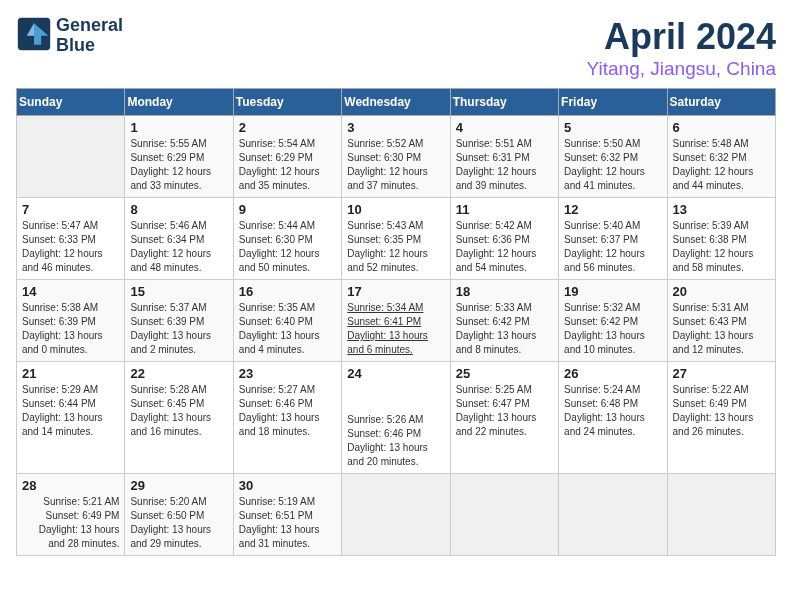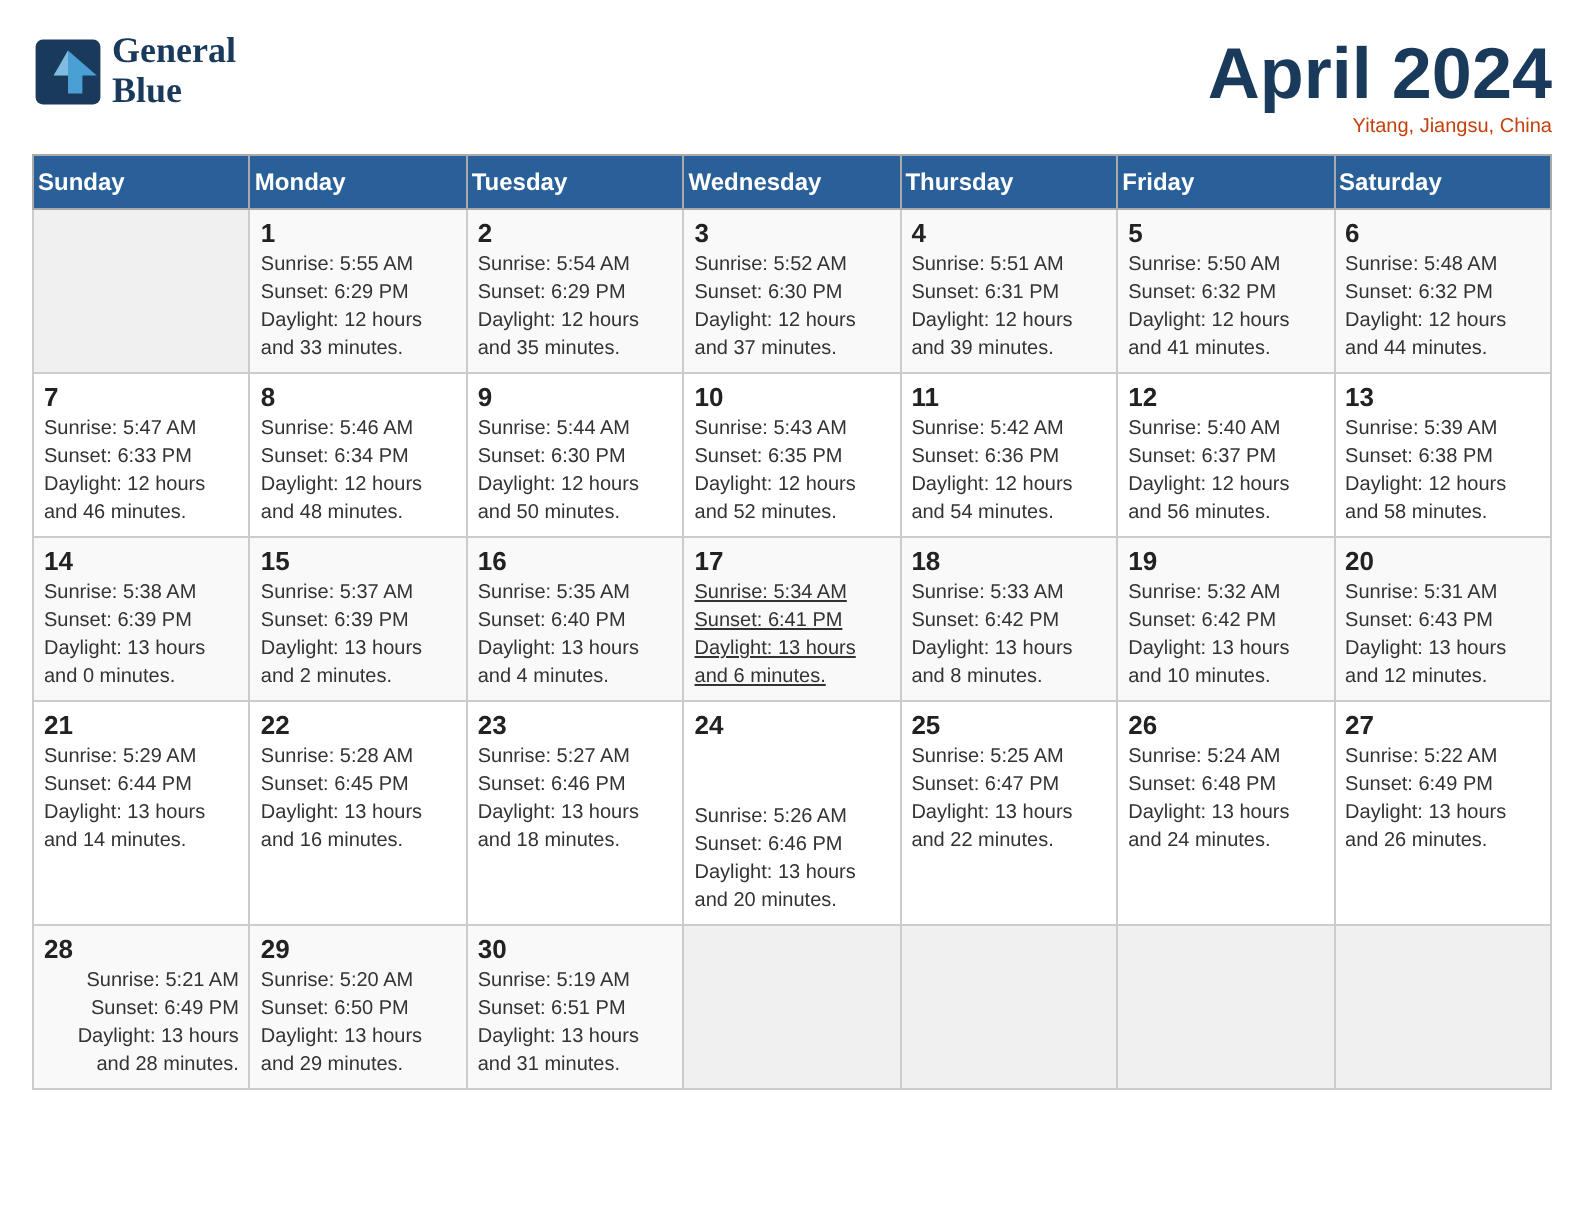--- a/index.html
+++ b/index.html
@@ -11,23 +11,21 @@
       padding: 16px;
     }
     .header-area {
       display: flex;
       justify-content: space-between;
       align-items: flex-start;
       margin-bottom: 8px;
     }
     .logo {
       display: flex;
-      align-items: center;
       gap: 4px;
-      font-family: Liberation Serif, serif;
     }
     .logo-text {
       font-size: 18px;
       font-weight: bold;
       color: #1a3a5c;
       line-height: 1.1;
     }
     .logo-text span {
       display: block;
     }
@@ -37,22 +35,22 @@
     }
     .title-area {
       text-align: right;
     }
     .month-title {
       font-size: 36px;
       font-weight: bold;
       color: #1a3a5c;
     }
     .location {
-      font-size: 10px;
-      color: #c2410c;
+      font-size: 19px;
+      color: #8b5cf6;
     }
     table {
       width: 100%;
       border-collapse: collapse;
       font-size: 11px;
     }
     thead tr th {
       background: #2a6099;
       color: #fff;
       text-align: left;

